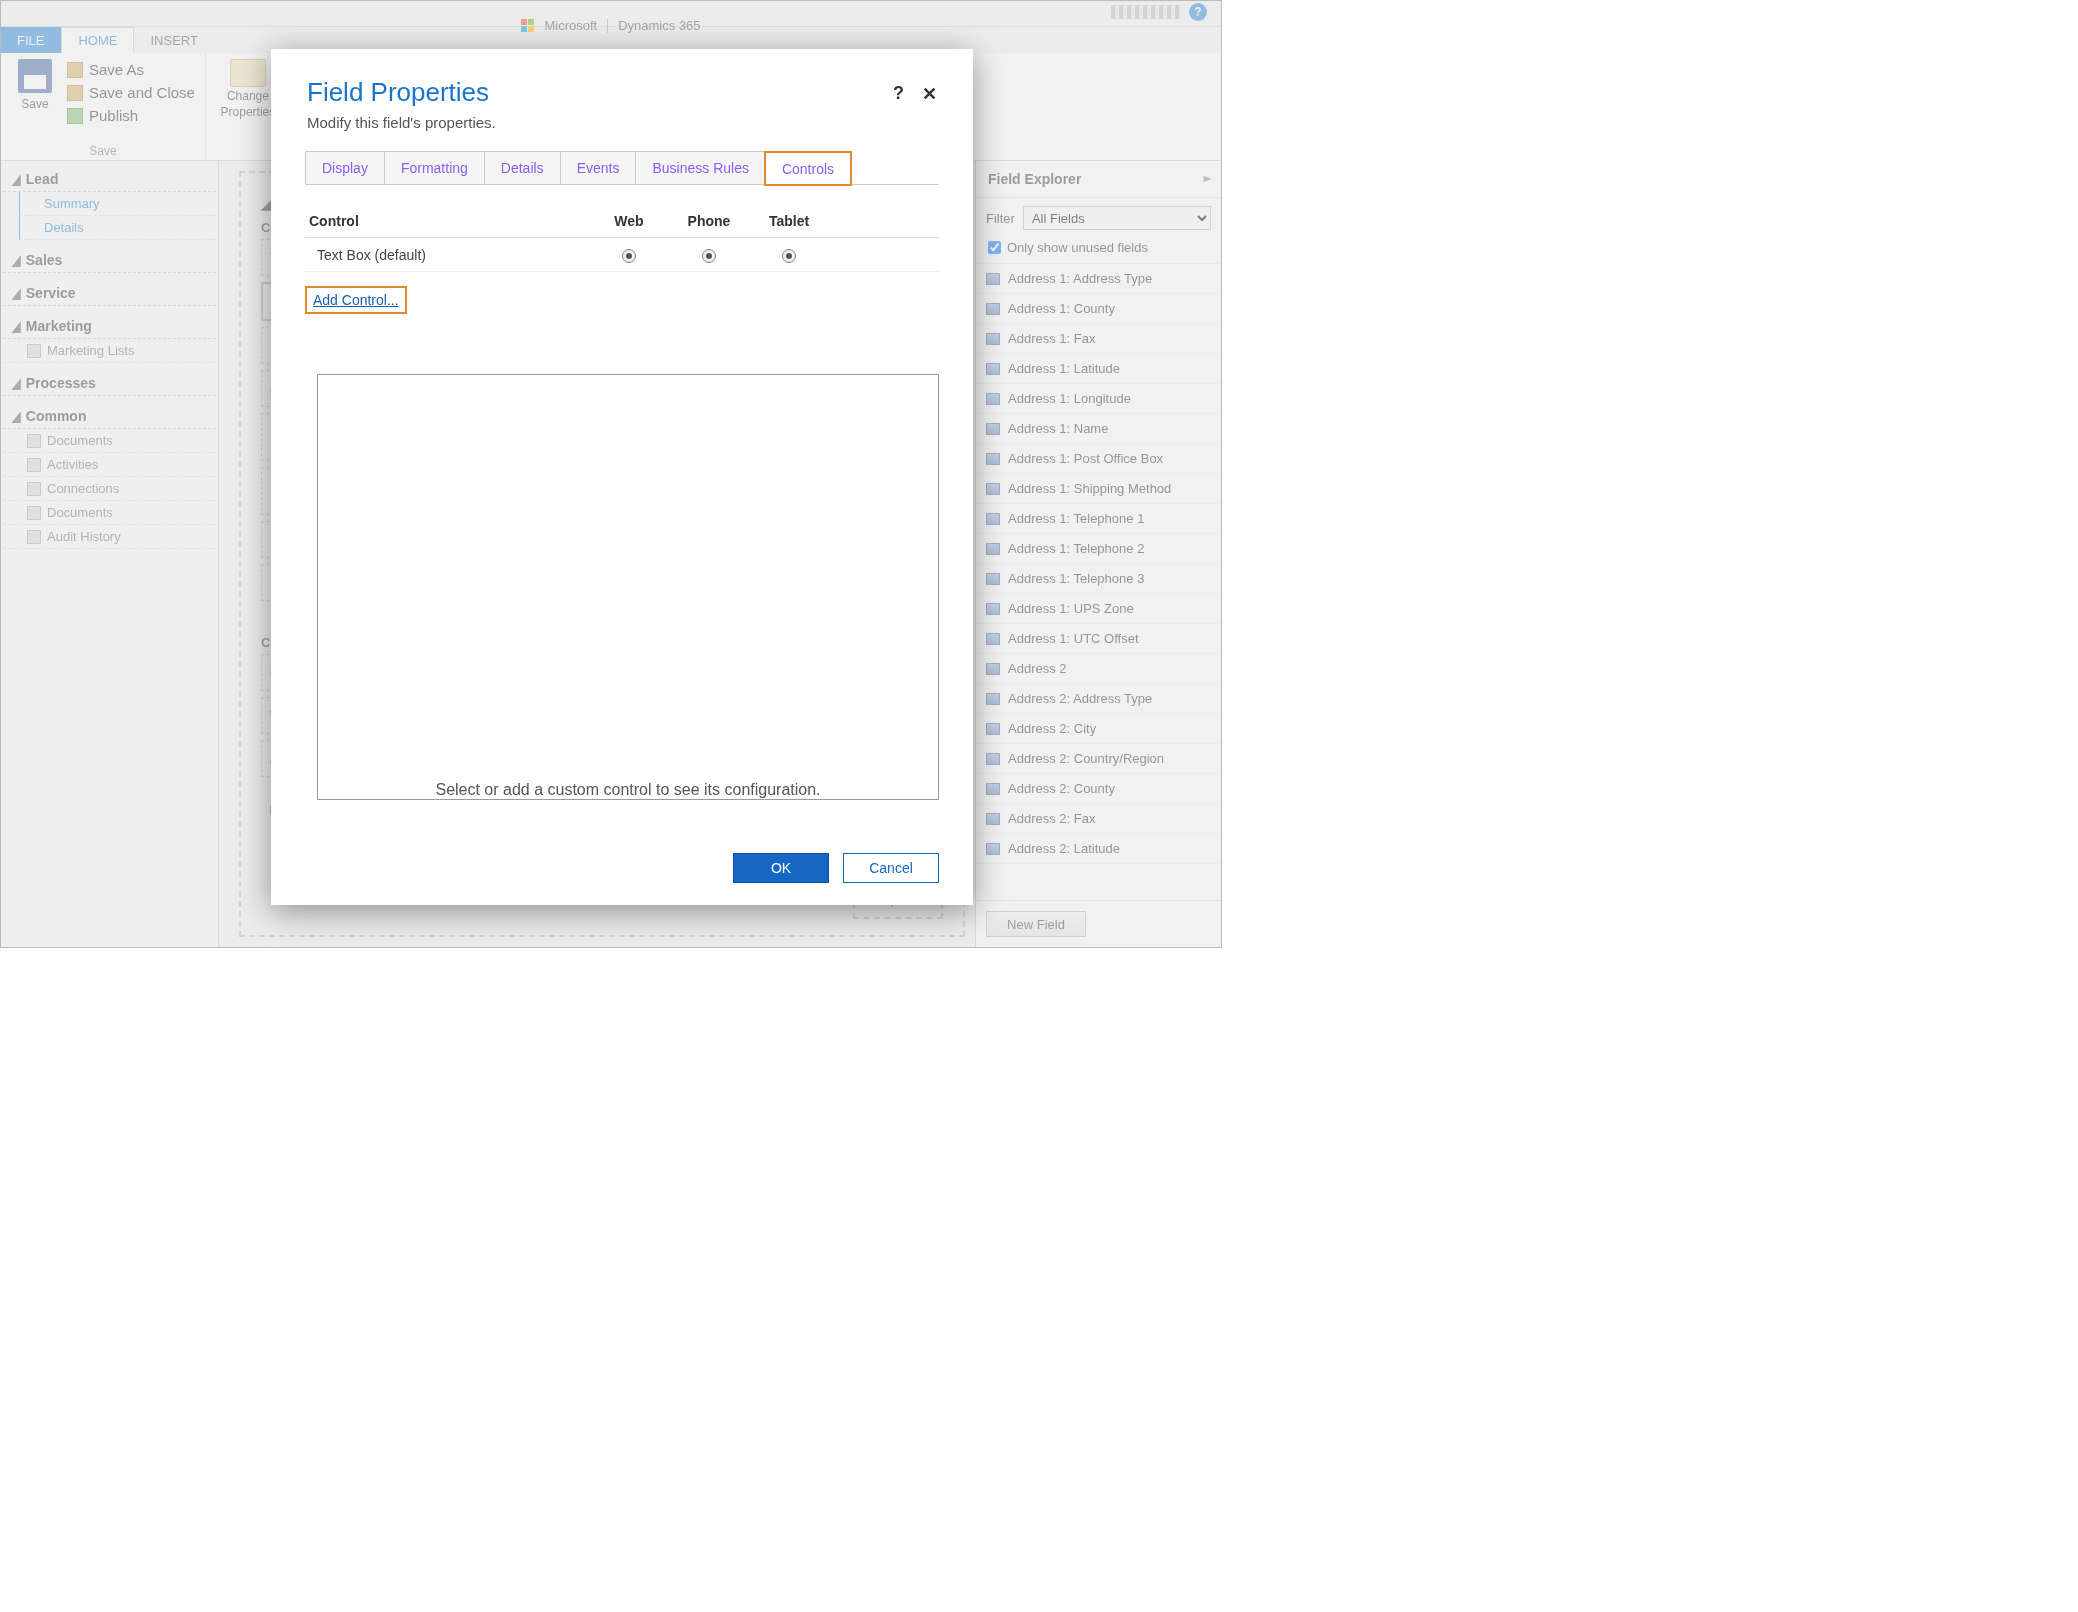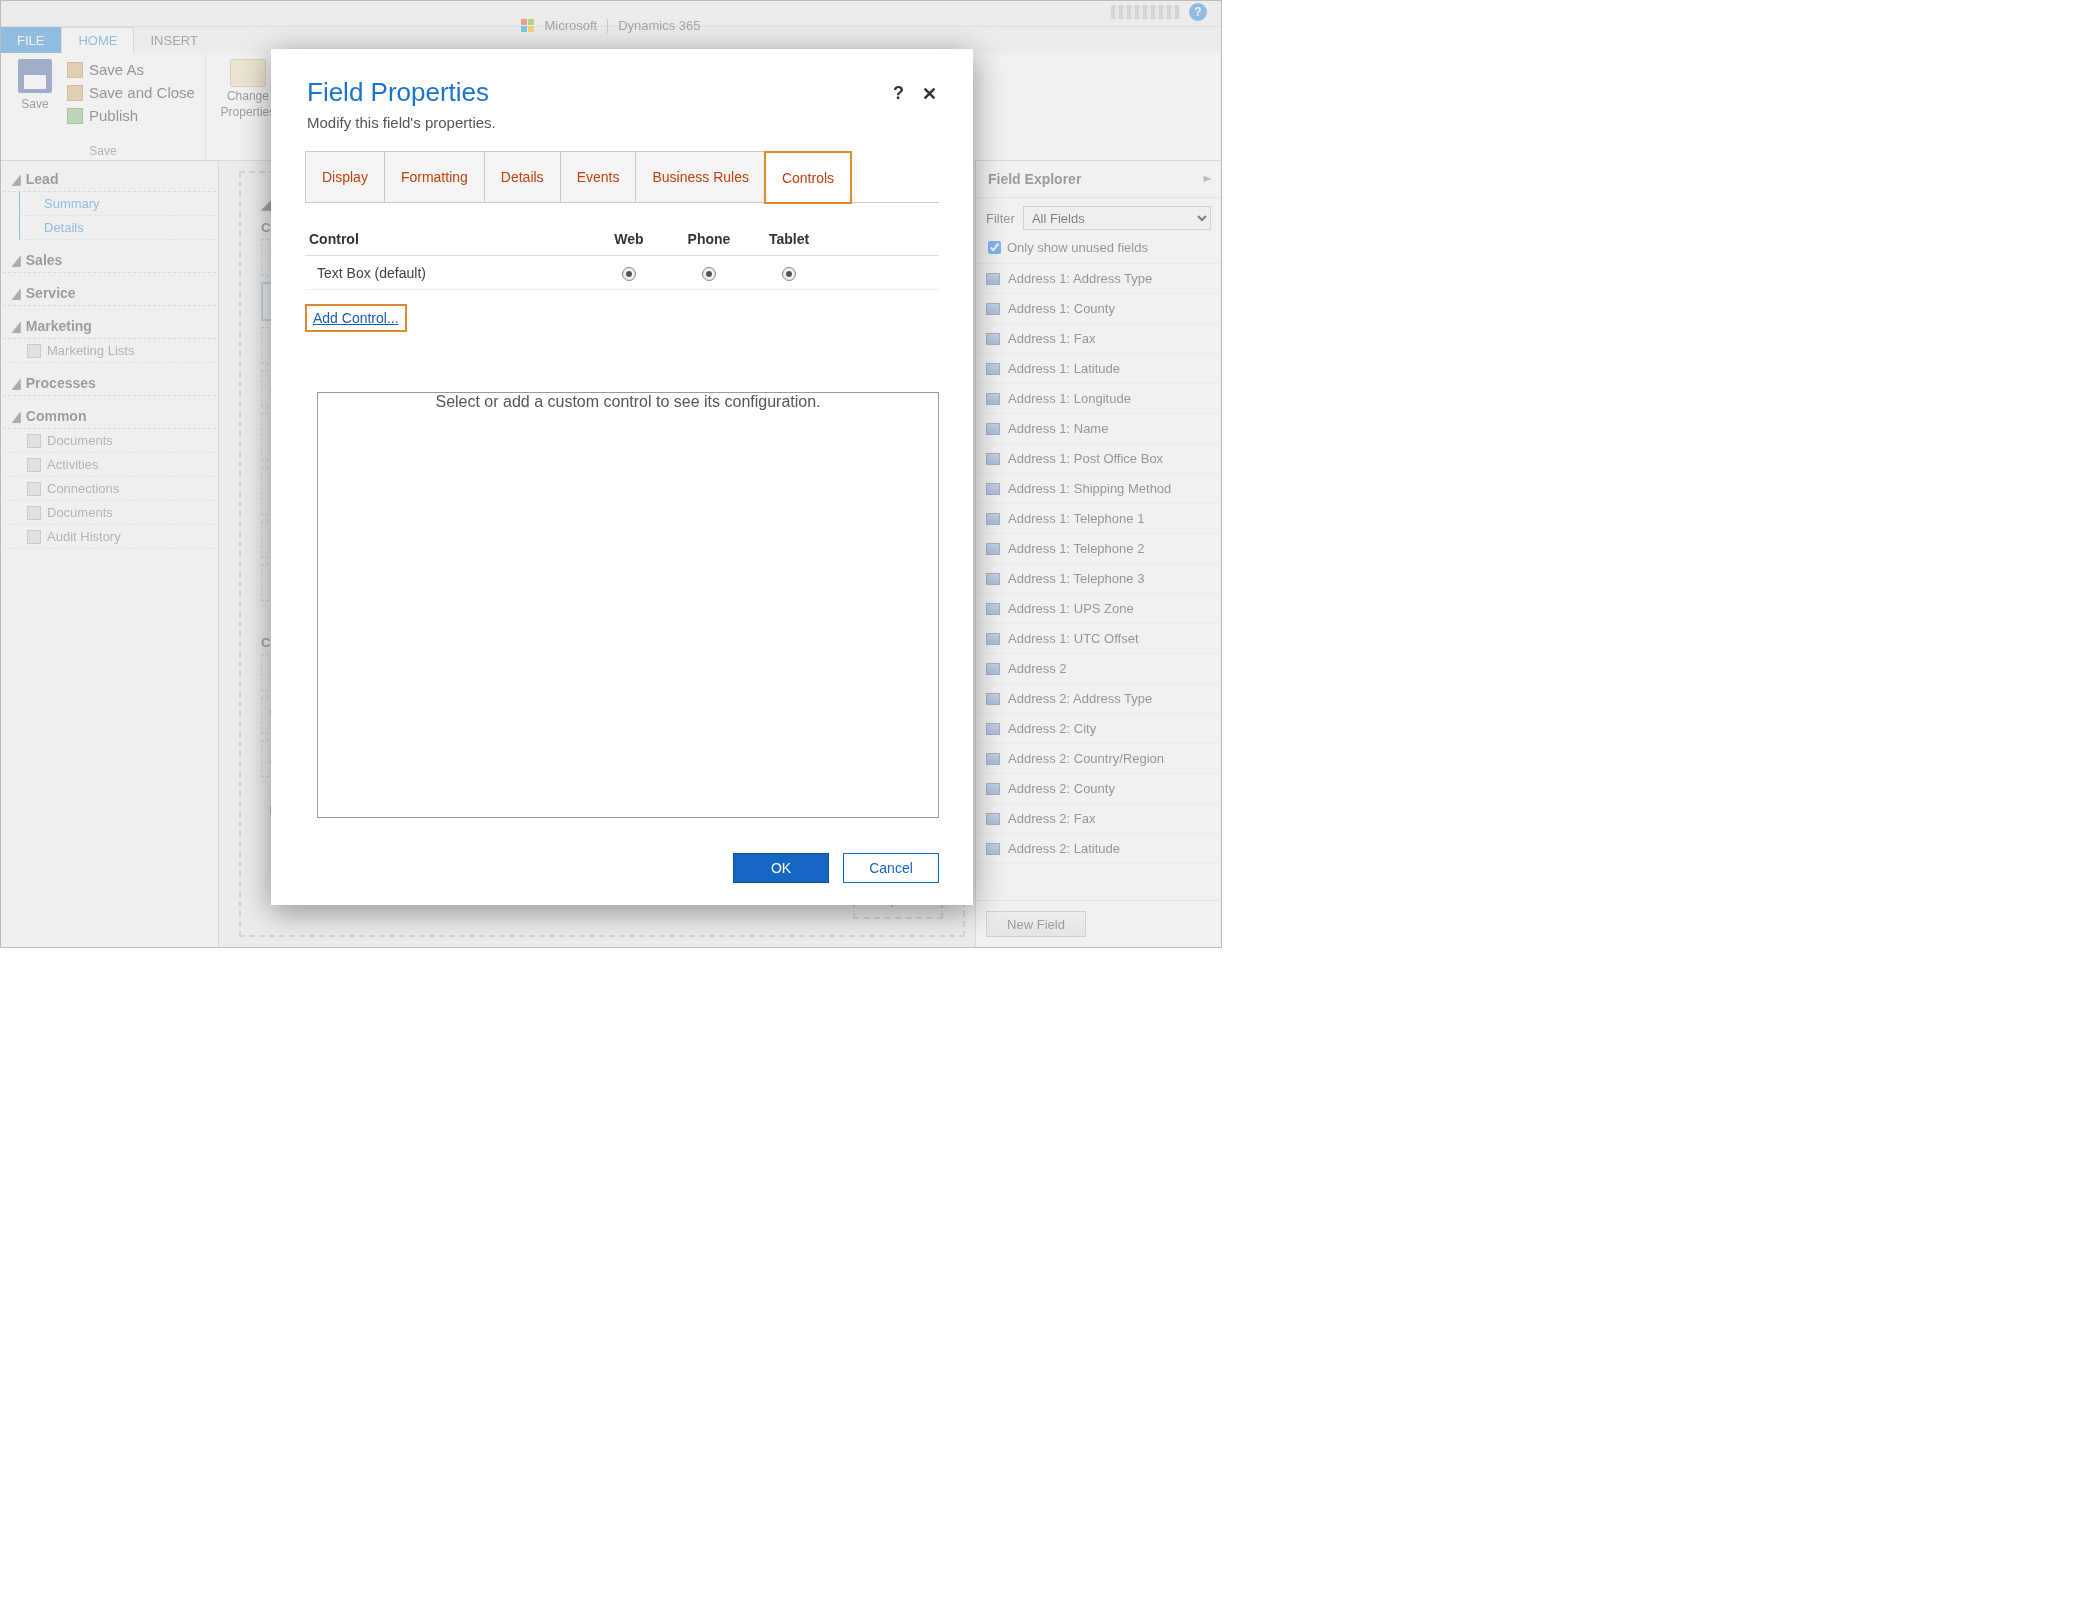--- a/index.html
+++ b/index.html
@@ -66,31 +66,31 @@
 
 
 .dialog { position:absolute; left:270px; top:48px; width:702px; height:856px; background:#fff; box-shadow:0 6px 30px rgba(0,0,0,0.4); display:flex; flex-direction:column; z-index:10; }
 .dlg-head { padding:28px 36px 10px; display:flex; justify-content:space-between; }
 .dlg-title { font-size:26px; color:#1a73cf; font-weight:400; }
 .dlg-sub   { font-size:15px; color:#555; margin-top:6px; }
 .dlg-icons { display:flex; gap:18px; color:#333; font-size:18px; padding-top:6px;}
 .dlg-icons span{cursor:pointer;}
 .dlg-body { flex:1; padding:10px 34px 0; }
 .tabs { display:flex; border-bottom:1px solid #c9c9c9; }
-.tab { padding:17px 16px; border:1px solid #c9c9c9; border-bottom:none; background:#f5f5f5; margin-right:-1px; font-size:14px; color:#c2410c; }
+.tab { padding:8px 16px; border:1px solid #c9c9c9; border-bottom:none; background:#f5f5f5; margin-right:-1px; font-size:14px; color:#8b5cf6; }
 .tab.active { background:#fff; position:relative; top:1px; }
 .tab.hl { outline:2px solid #e08a2f; outline-offset:-1px; }
 .ctrl-table { margin-top:20px; }
 .ctrl-row-head, .ctrl-row { display:grid; grid-template-columns: 280px 80px 80px 80px; align-items:center; padding:8px 4px; }
 .ctrl-row-head { font-weight:600; color:#333; border-bottom:1px solid #ddd;}
 .ctrl-row { border-bottom:1px solid #eee; color:#444;}
 .radio { width:14px; height:14px; border-radius:50%; border:1px solid #888; display:inline-flex; align-items:center; justify-content:center; margin:0 auto; background: #fafafa; box-shadow: inset 0 0 3px rgba(0,0,0,0.2);}
 .radio::after{content:""; width:6px; height:6px; border-radius:50%; background:#555;}
 .addctrl { display:inline-block; margin-top:14px; padding:4px 6px; color:#1a5db4; text-decoration:underline; border:2px solid #e08a2f; font-size:14px;}
-.cfg-box { margin-top:60px; height:426px; border:1px solid #9a9a9a; display:flex; align-items:flex-start; justify-content:center; color:#555; font-size:16px;margin-left:12px;}
+.cfg-box { margin-top:60px; height:426px; border:1px solid #9a9a9a; display:flex; align-items:flex-end; justify-content:center; color:#555; font-size:16px;margin-left:12px;}
 .dlg-foot { padding:16px 34px 22px; display:flex; justify-content:flex-end; gap:14px; border-top:0; }
 .btn { width:96px; height:30px; font-size:14px; }
 .btn.primary { background:#1666c4; color:#fff; border:1px solid #0f4e99;}
 .btn.secondary { background:#fff; color:#1666c4; border:1px solid #1666c4;}
 
 .blur-name { width:70px; height:14px; background:repeating-linear-gradient(90deg,#bcbcbc 0 4px,#e6e6e6 4px 8px); filter:blur(0.5px); border-radius:2px;}
 .caret-r{display:inline-block;transform:rotate(-90deg) scaleX(0.8);color:#888;}
 </style>
 </head>
 <body>

